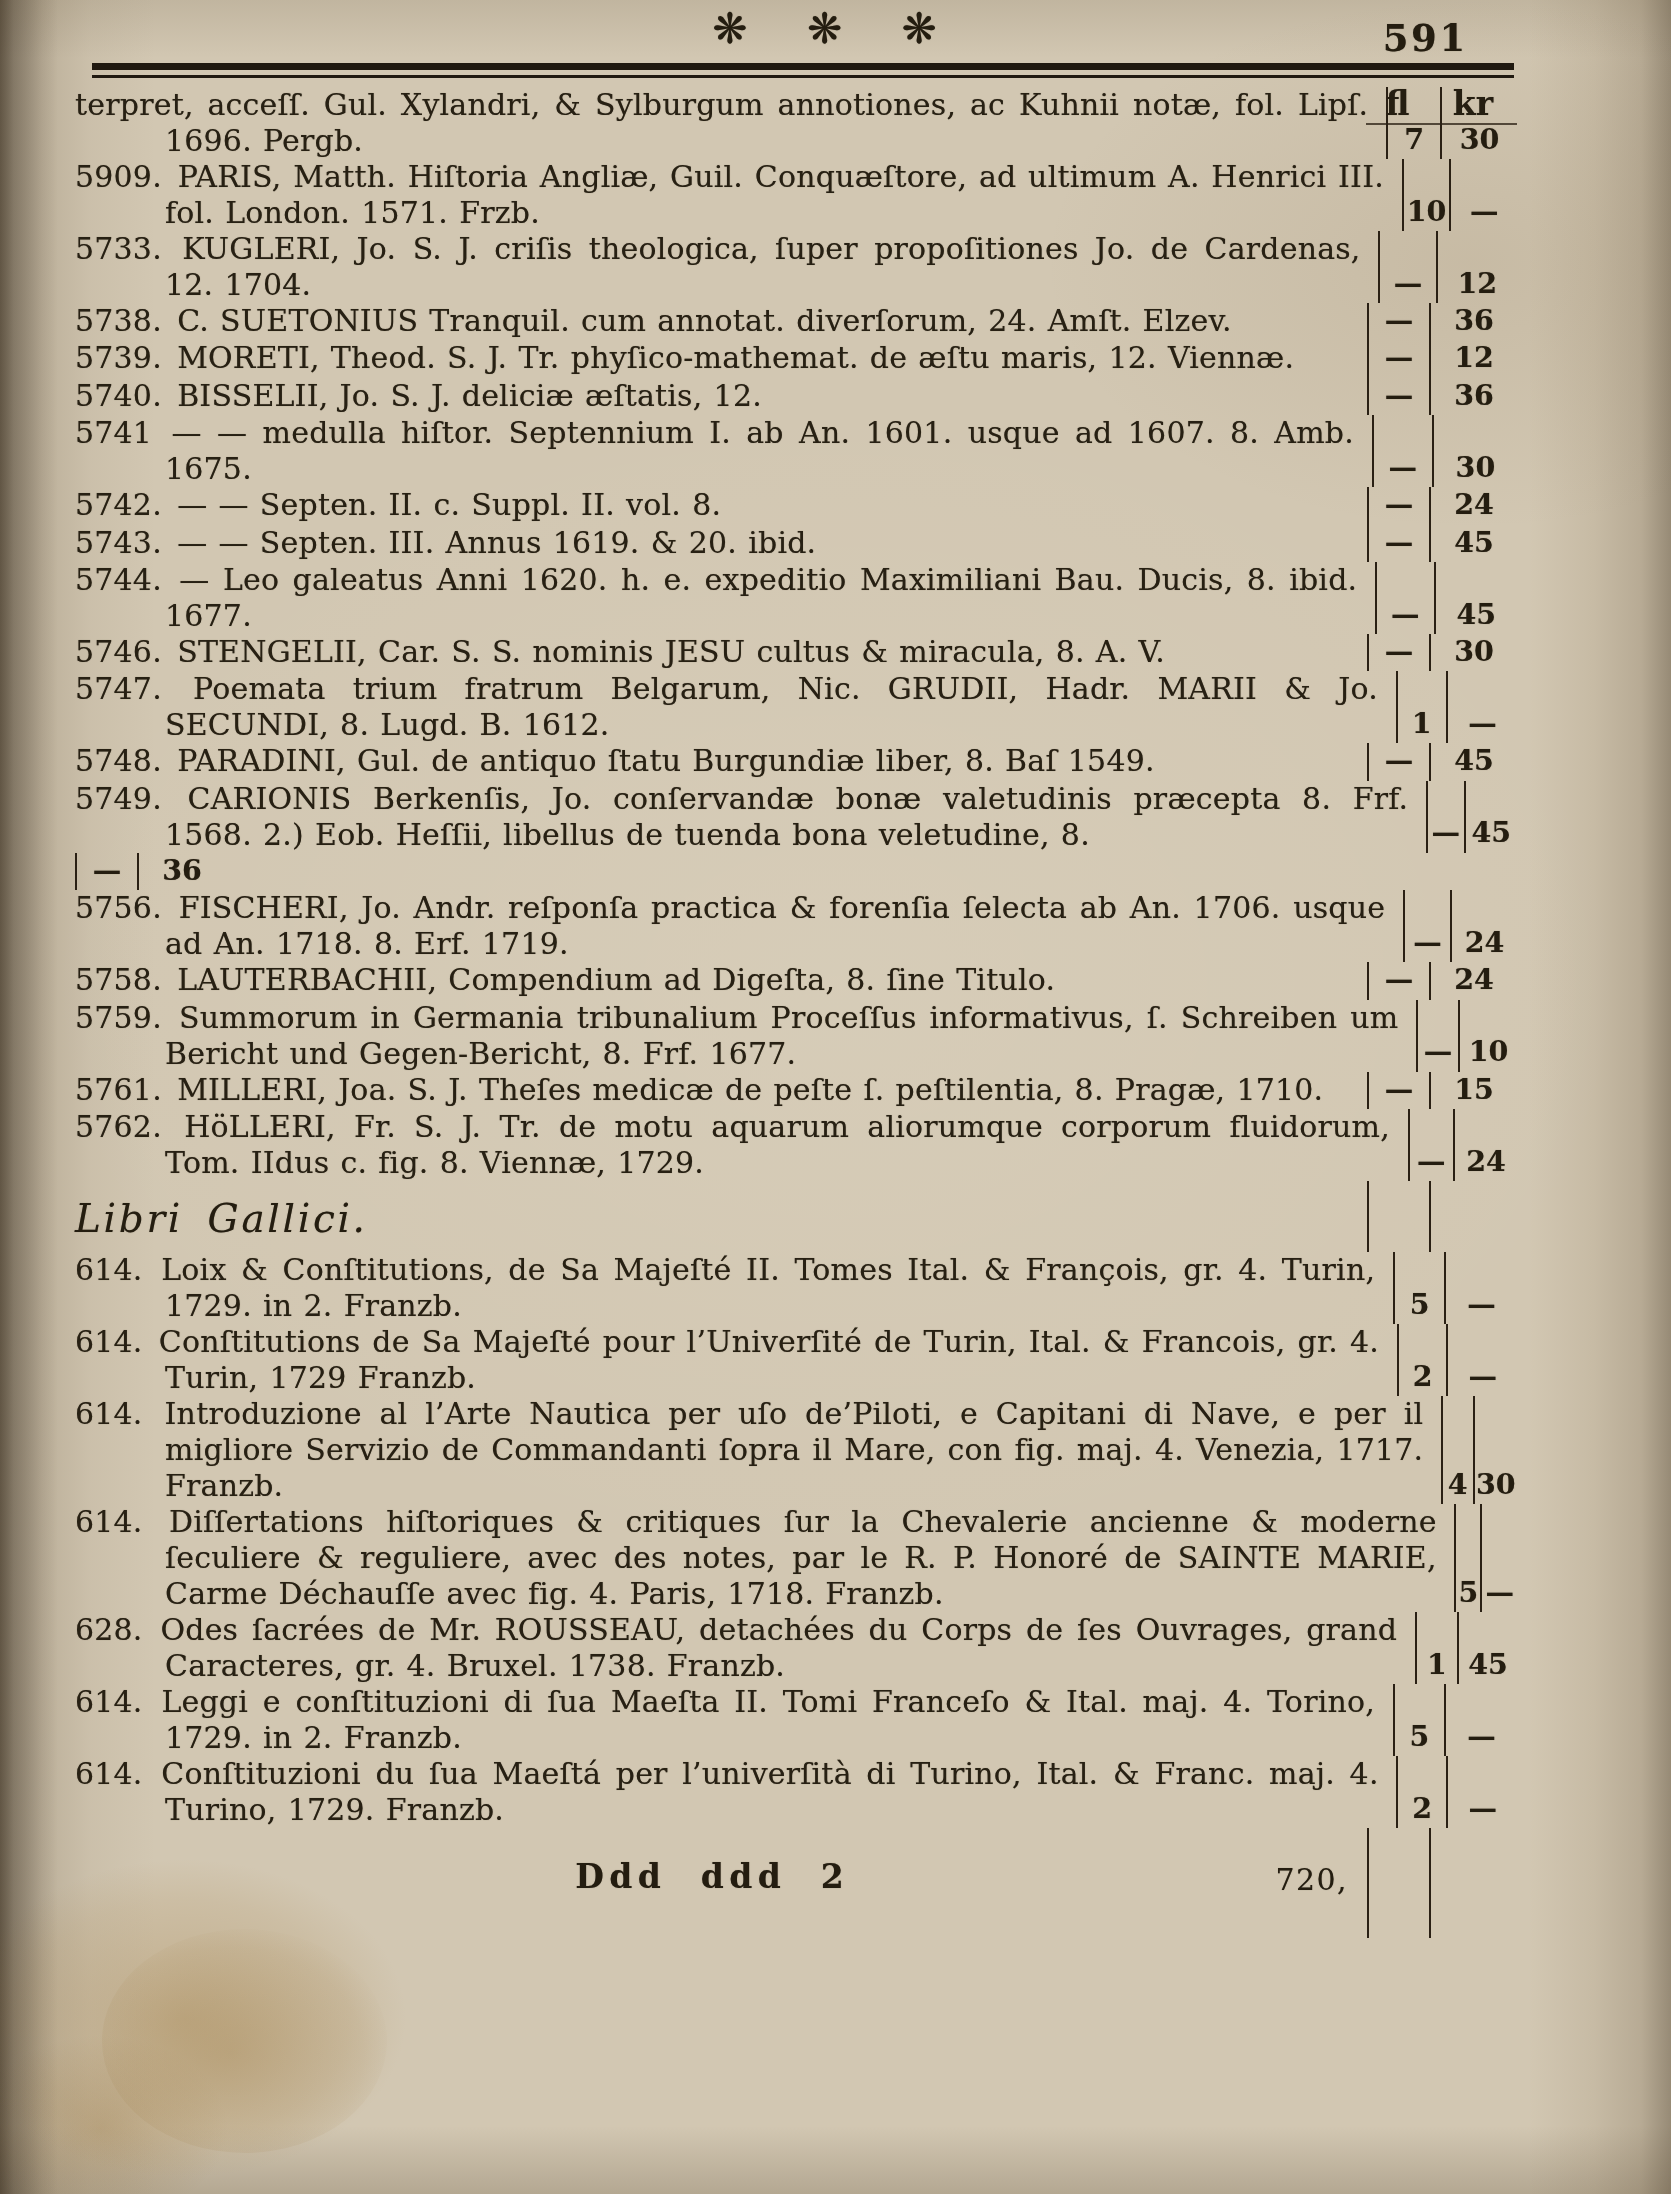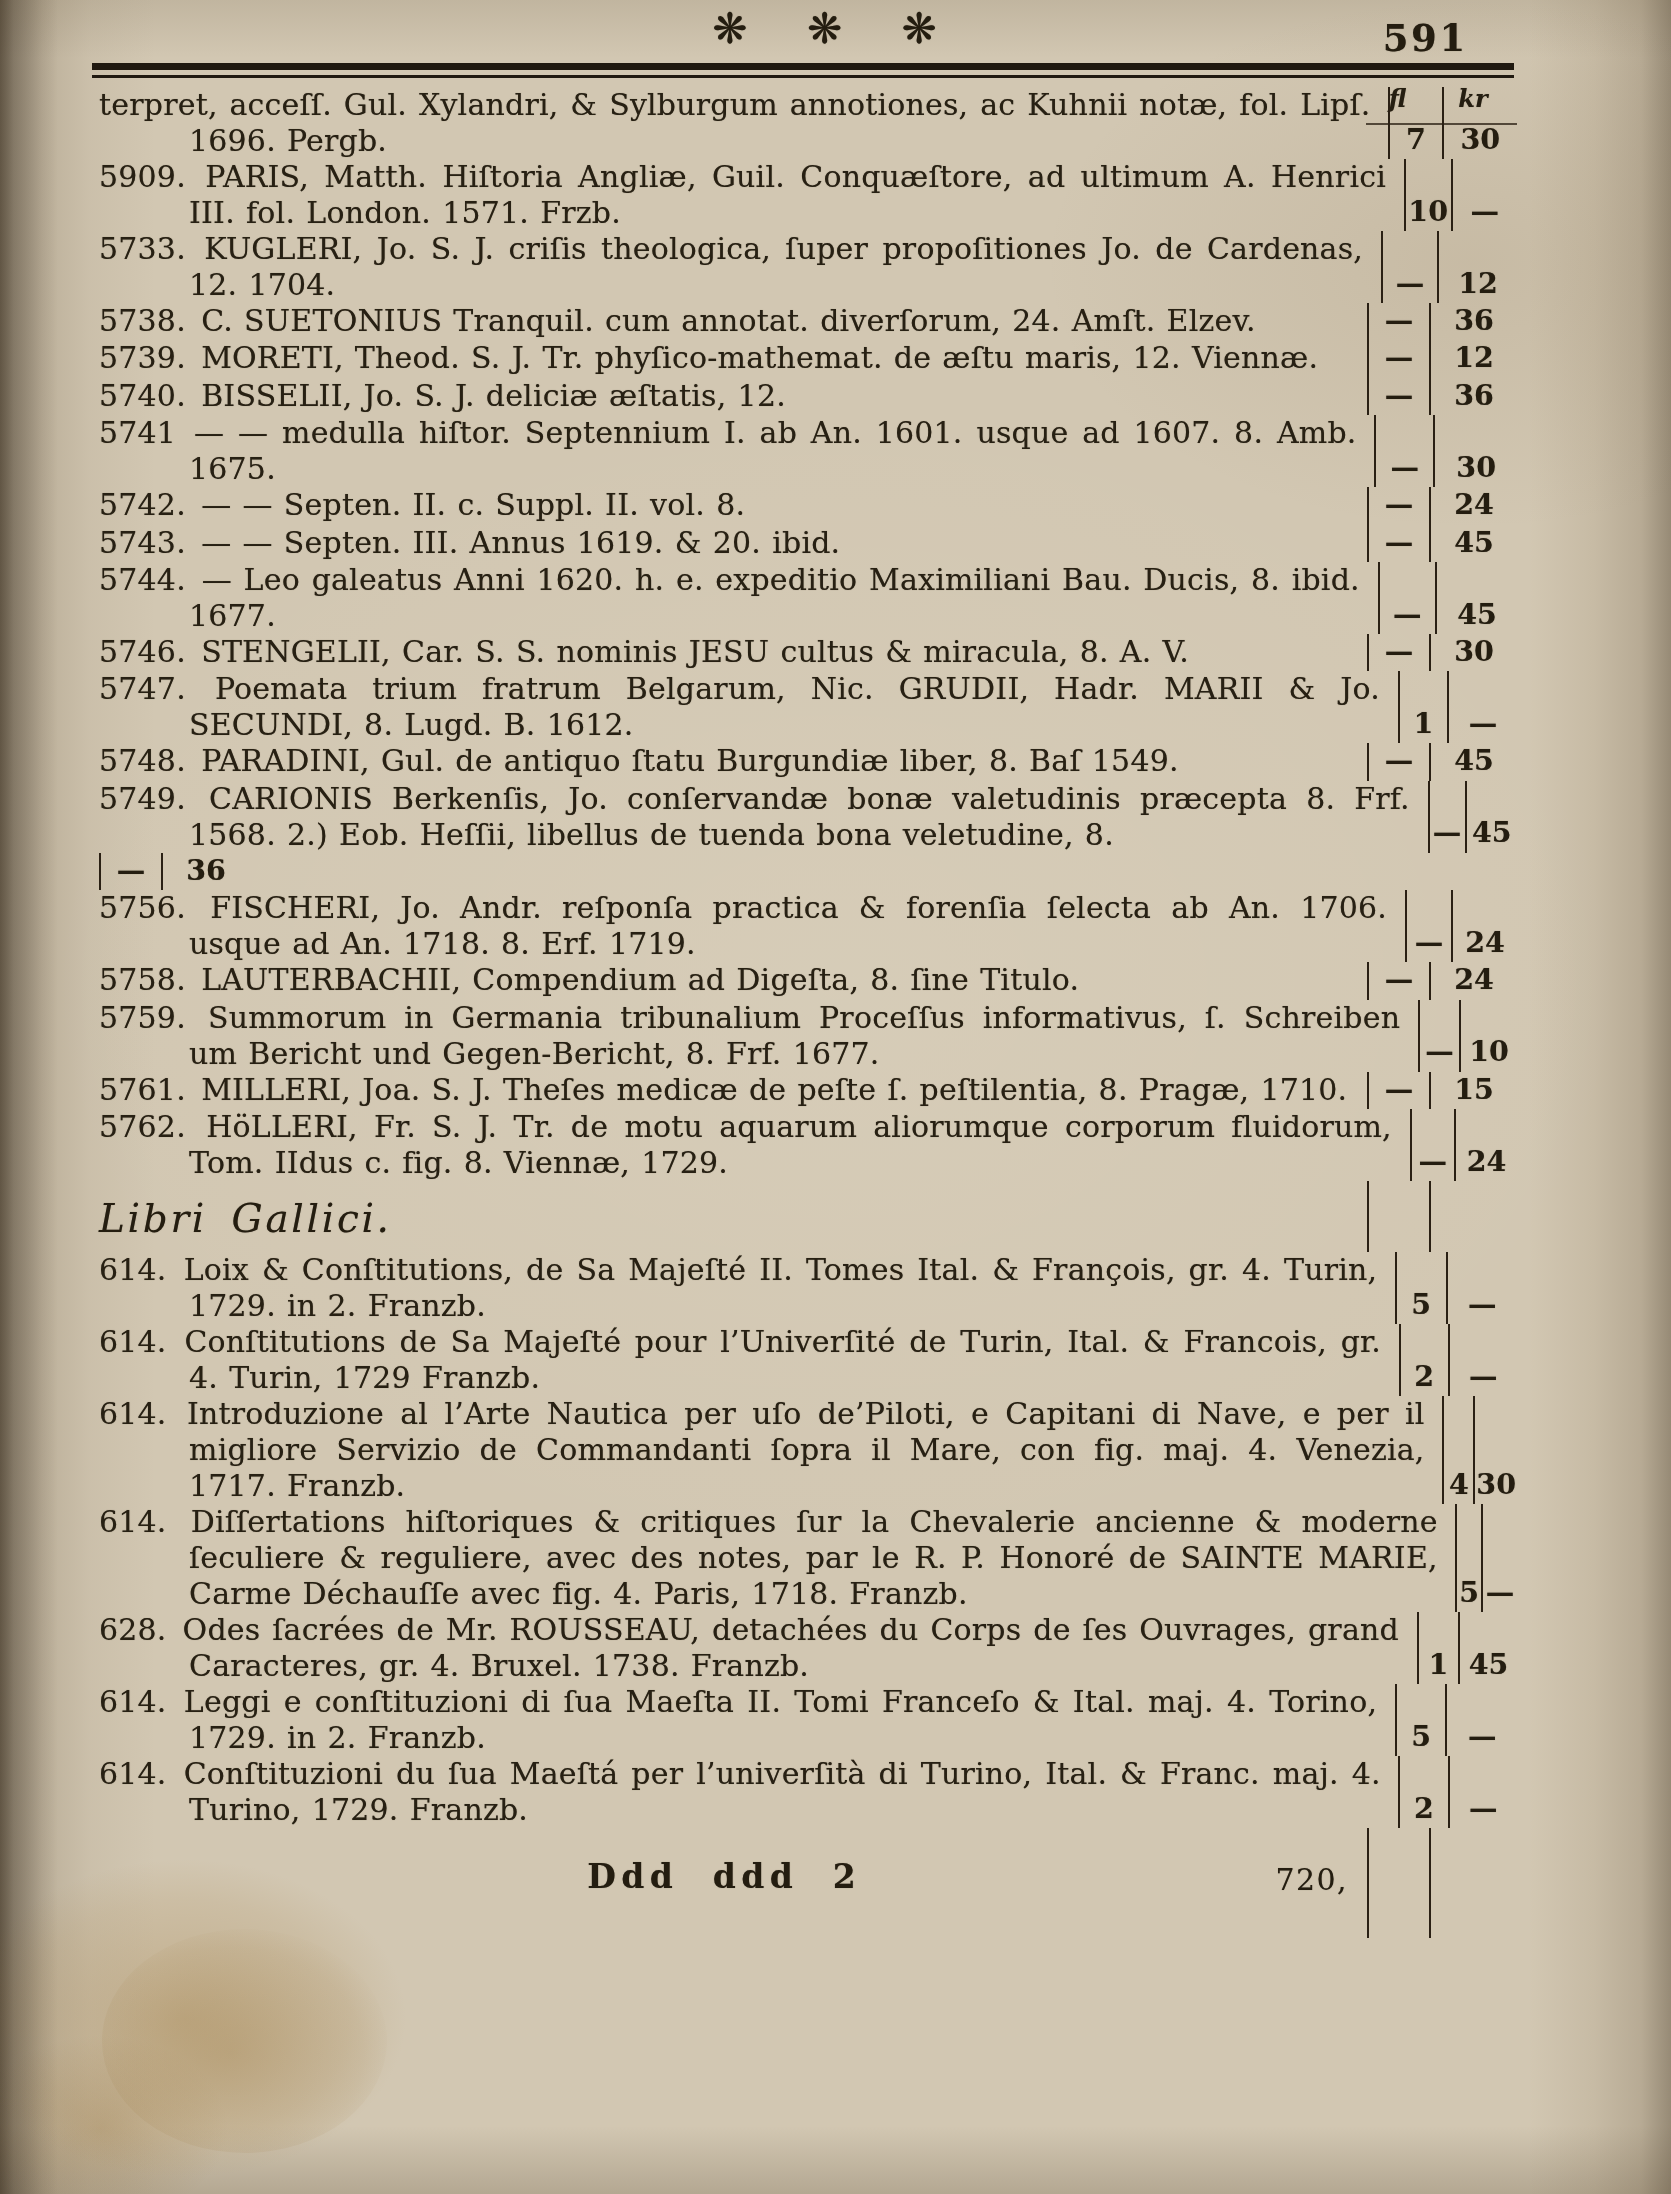--- a/index.html
+++ b/index.html
@@ -43,32 +43,32 @@
     border-bottom: 3.4px solid #201910;
   }
   .colheads {
     position: absolute; top: 84px; right: 155px;
     width: 151px; height: 39px;
     display: flex;
     border-bottom: 2px solid rgba(40,30,18,0.75);
   }
   .colheads .colhead {
     display: flex; align-items: flex-start; justify-content: center;
-    font-size: 24px; font-style: italic; font-weight: bold;
+    font-size: 33px; font-weight: bold;
     color: #251e11;
   }
   .colheads .colhead.fl { width: 63px; }
   .colheads .colhead.kr { width: 88px; }
   .content {
     position: absolute;
     left: 75px; right: 155px;
     top: 87px; bottom: 256px;
     display: flex; flex-direction: column;
   }
-  .row { display: flex; align-items: stretch; margin-left: 24px; }
+  .row { display: flex; align-items: stretch; }
   .cell.text {
     flex: 1 1 auto;
     font-size: 30px; line-height: 36px;
     letter-spacing: 0.2px; word-spacing: 1.4px;
     text-align: justify;
     padding-left: 90px; text-indent: -90px;
     padding-right: 17.7px;
     color: #272013;
   }
   .cell.text .num { padding-right: 4.1px; }

